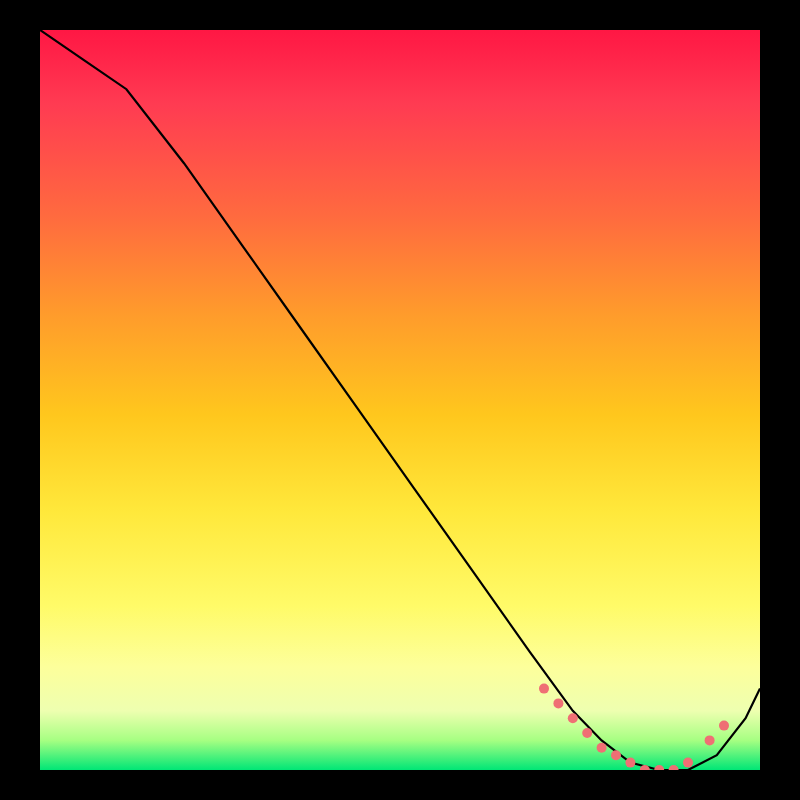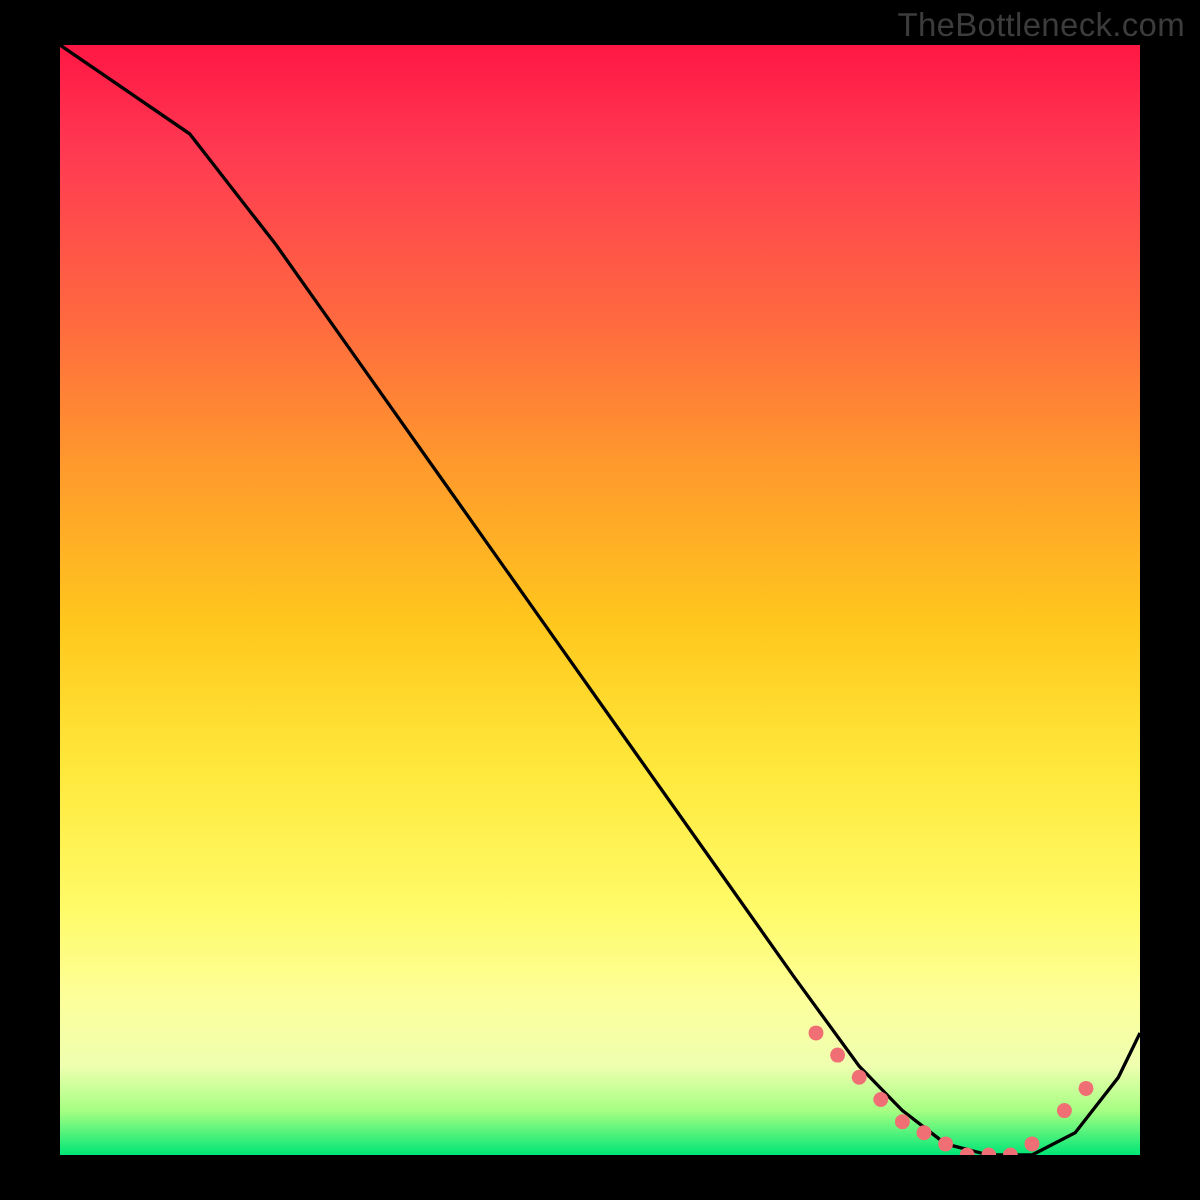--- a/index.html
+++ b/index.html
@@ -54,21 +54,20 @@
     top: 30px;
     width: 720px;
     height: 740px;
     pointer-events: none;
   }
 </style>
 </head>
 <body>
 
 <div class="outer">
-  <div class="watermark">TheBottleneck.com</div>
 
   <div class="plot-area"></div>
 
   <svg class="overlay" viewBox="0 0 720 740" preserveAspectRatio="none">
     <path id="curve-path" fill="none" stroke="#000000" stroke-width="2.2" d="M0.0 0.0 L43.2 29.6 L86.4 59.2 L144.0 133.2 L201.6 214.6 L259.2 296.0 L316.8 377.4 L374.4 458.8 L432.0 540.2 L489.6 621.6 L532.8 680.8 L561.6 710.4 L590.4 732.6 L619.2 740.0 L648.0 740.0 L676.8 725.2 L705.6 688.2 L720.0 658.6"></path>
     <g id="marker-group">
         <circle cx="504.0" cy="658.6" r="5" fill="#ef6f74"></circle>
         <circle cx="518.4" cy="673.4" r="5" fill="#ef6f74"></circle>
         <circle cx="532.8" cy="688.2" r="5" fill="#ef6f74"></circle>
         <circle cx="547.2" cy="703.0" r="5" fill="#ef6f74"></circle>

